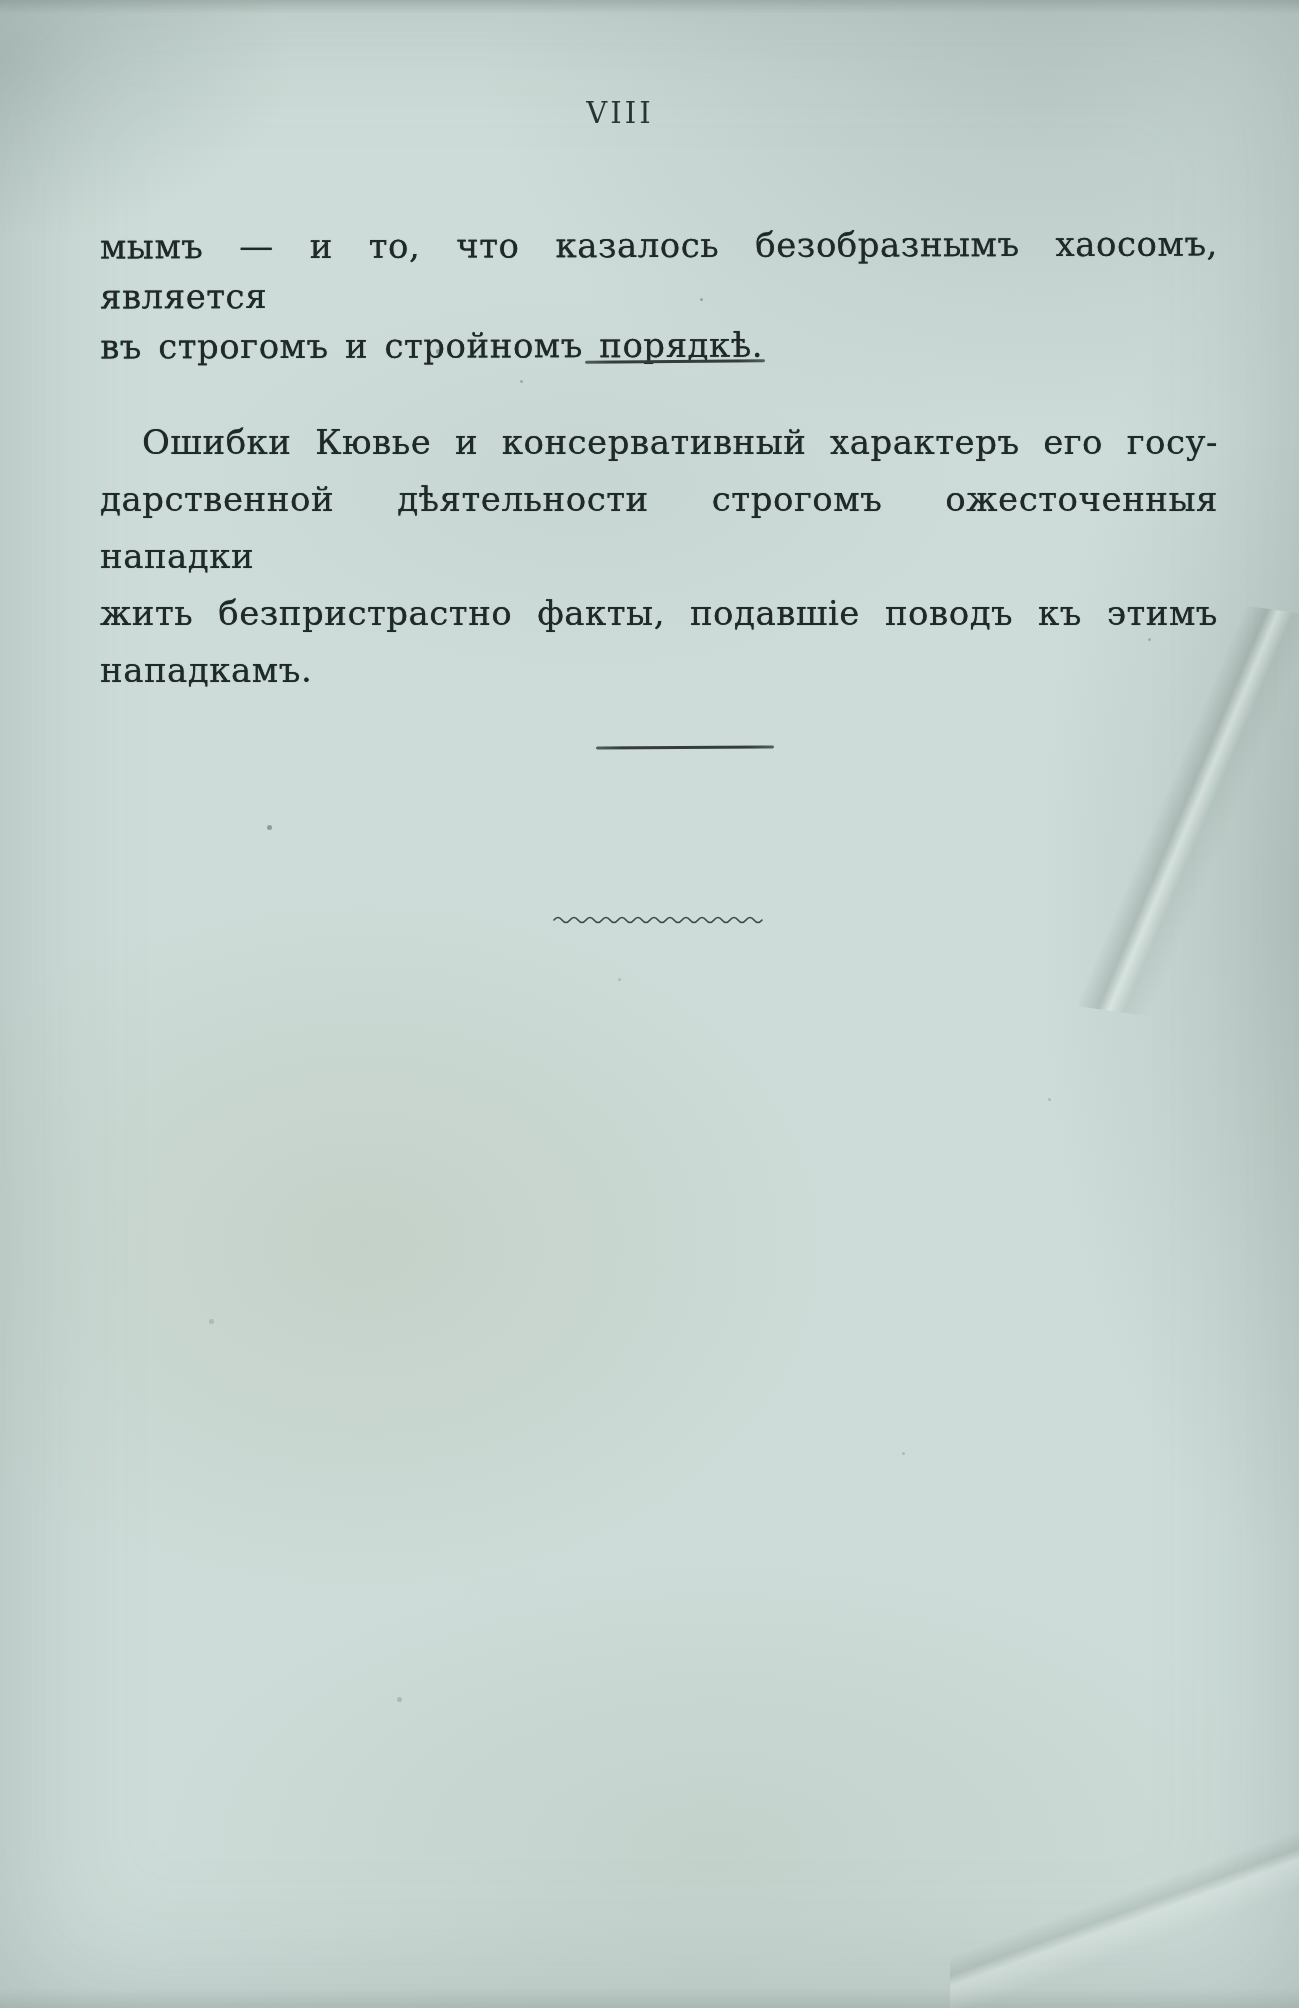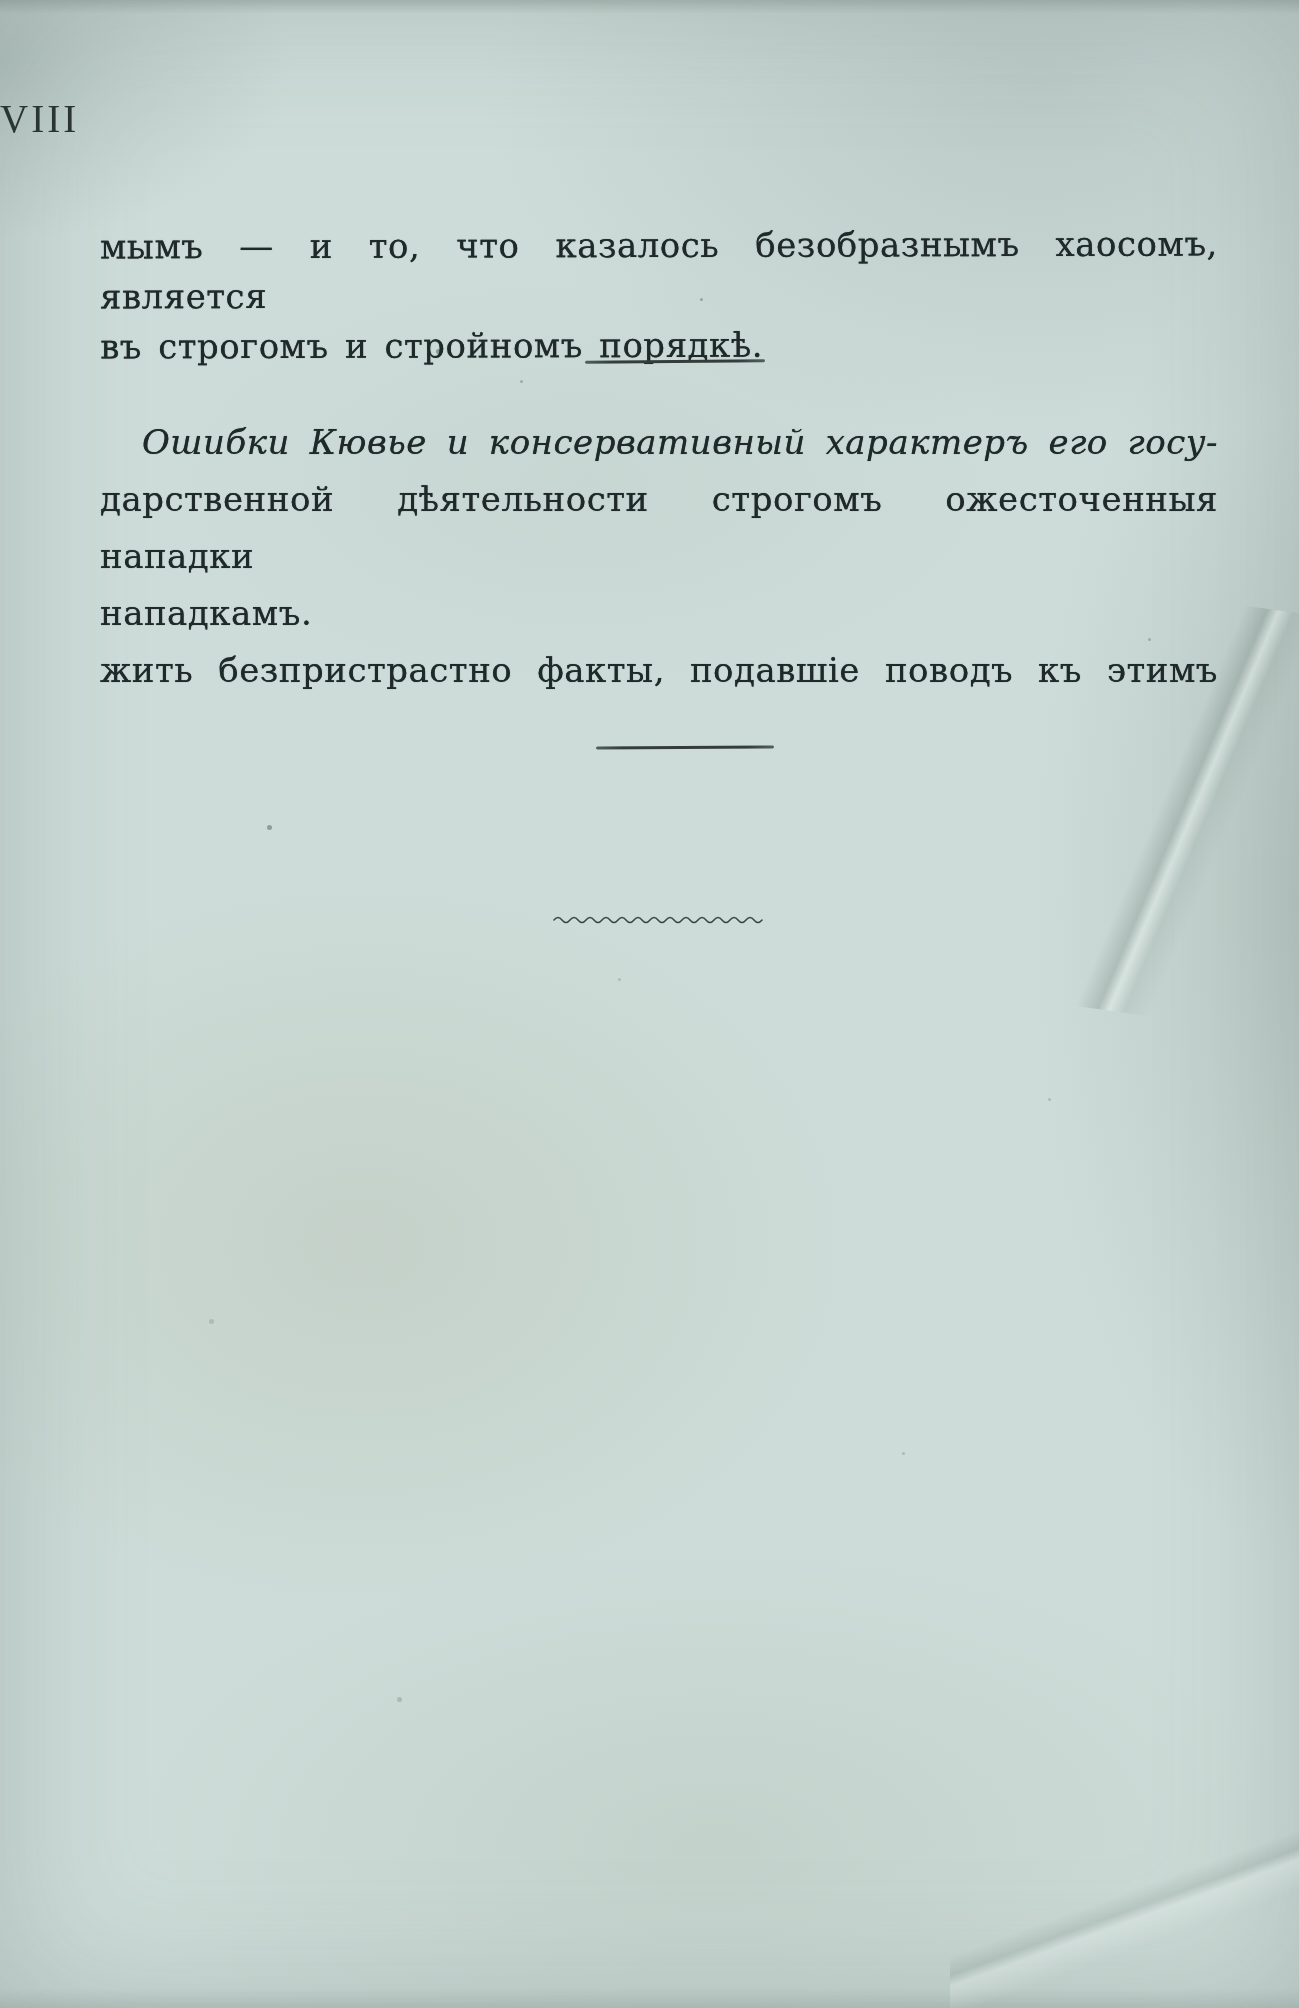--- a/index.html
+++ b/index.html
@@ -67,40 +67,40 @@
       1048px 1098px 0 0 rgba(55,65,60,0.22),
       618px 978px 0 0 rgba(55,65,60,0.20),
       210px 1320px 0 1px rgba(60,68,58,0.18);
   }
 
   .page-number {
     position: absolute;
     top: 96px;
     left: 0;
     width: 1240px;
-    font-size: 39px;
+    text-align: center;
+    font-size: 29px;
     letter-spacing: 3px;
     color: #2a3434;
-    font-family: Liberation Serif, serif;
   }
 
   .para {
     position: absolute;
     left: 100px;
     width: 1118px;
     font-size: 34px;
     letter-spacing: 0.5px;
     word-spacing: 5px;
     color: #20292a;
     text-shadow: 0 0 0.7px rgba(28,38,38,0.85);
   }
 
   .para .line { display: block; }
   .para .j { text-align: justify; text-align-last: justify; }
-  .para .ind { text-indent: 42px; font-style: italic; }
+  .para .ind { text-indent: 42px; }
 
   .p1 { top: 220px; line-height: 50px; transform: rotate(-0.15deg); }
   .p2 { top: 414px; line-height: 57px; }
   .p3 { top: 788px; line-height: 50px; }
 
   .rule {
     position: absolute;
     height: 3px;
     background: linear-gradient(to right, rgba(45,54,52,0.75), #343d3b 15%, #343d3b 85%, rgba(45,54,52,0.75));
     border-radius: 2px;
@@ -130,22 +130,22 @@
   <div class="para p1">
     <span class="line j">мымъ — и то, что казалось безобразнымъ хаосомъ, является</span>
     <span class="line">въ строгомъ и стройномъ порядкѣ.</span>
   </div>
 
   <div class="rule rule-1"></div>
 
   <div class="para p2">
     <span class="line j ind">Ошибки Кювье и консервативный характеръ его госу-</span>
     <span class="line j">дарственной дѣятельности строгомъ ожесточенныя нападки</span>
+    <span class="line j">жить безпристрастно факты, подавшіе поводъ къ этимъ</span>
     <span class="line">нападкамъ.</span>
-    <span class="line j">жить безпристрастно факты, подавшіе поводъ къ этимъ</span>
   </div>
 
   <div class="rule rule-2"></div>
 
 
   <svg class="wavy" viewBox="0 0 216 14" xmlns="http://www.w3.org/2000/svg">
     <path d="M2 8 Q6 3 10 8 T18 8 T26 8 T34 8 T42 8 T50 8 T58 8 T66 8 T74 8 T82 8 T90 8 T98 8 T106 8 T114 8 T122 8 T130 8 T138 8 T146 8 T154 8 T162 8 T170 8 T178 8 T186 8 T194 8 T202 8 T210 8" fill="none" stroke="#3c4644" stroke-width="1.6" stroke-linecap="round"></path>
   </svg>
 
 </div>

